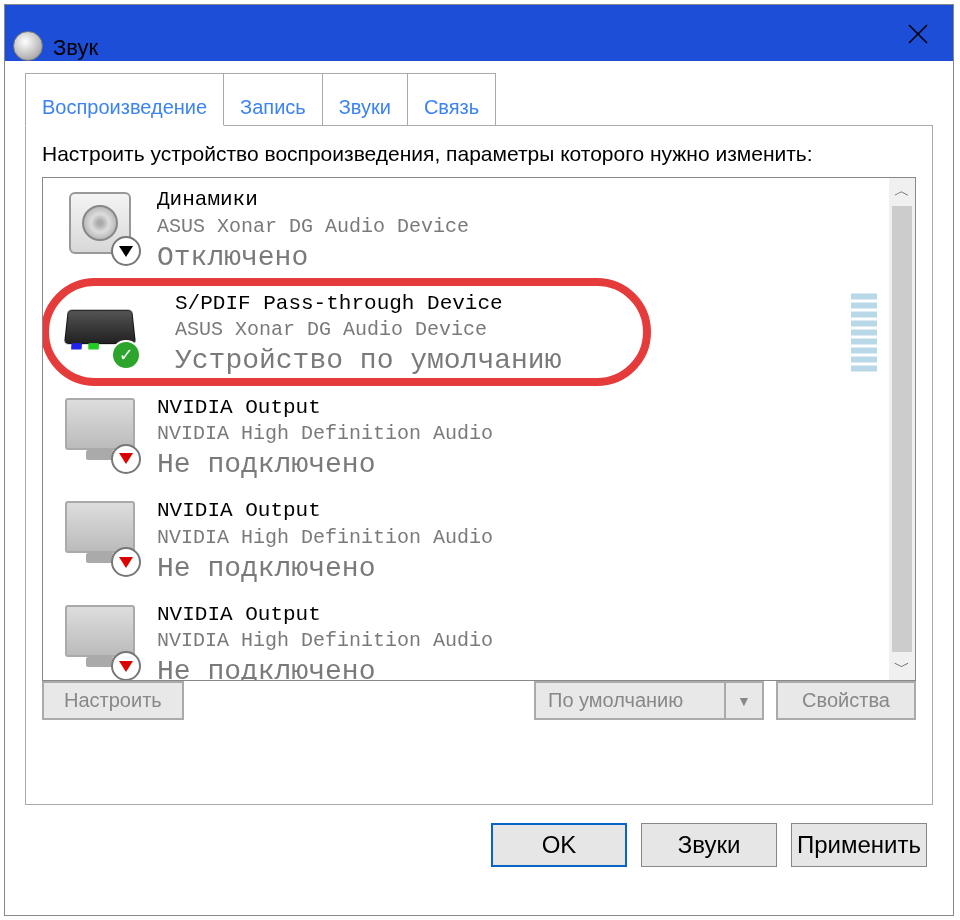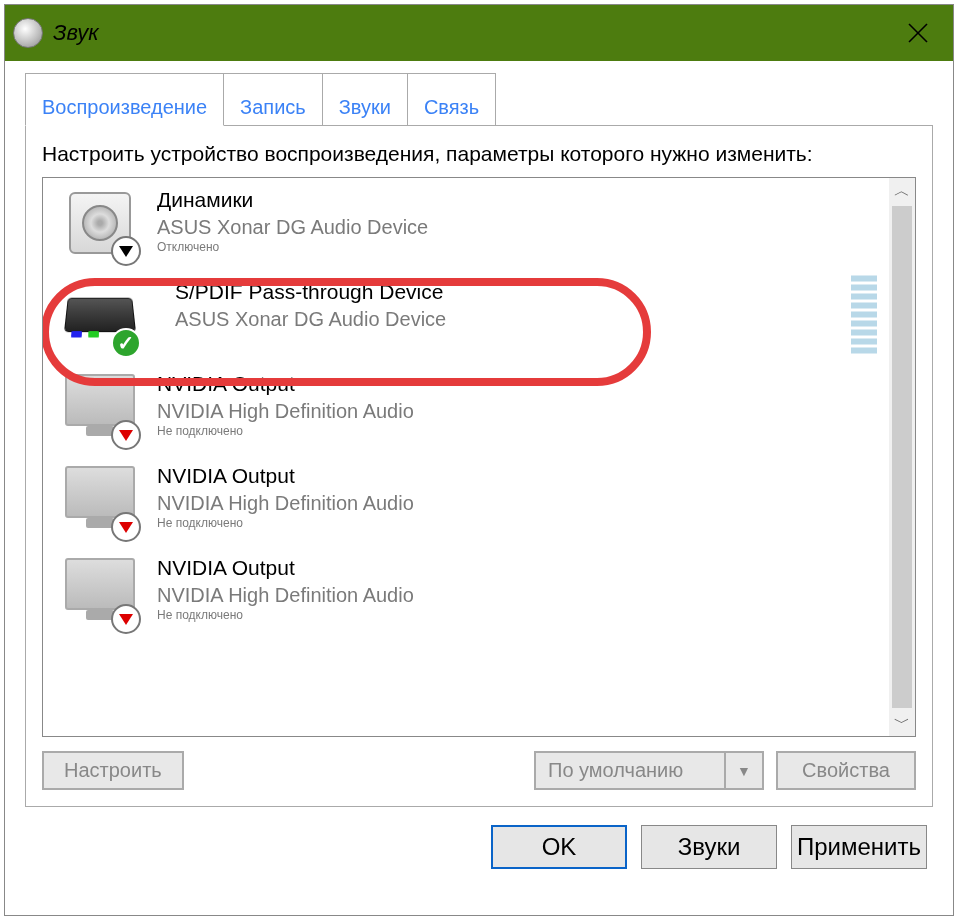--- a/index.html
+++ b/index.html
@@ -17,24 +17,23 @@
     width: 950px;
     height: 912px;
     border: 1px solid #888;
     background: #fff;
     position: relative;
     margin: 4px;
   }
   .titlebar {
     height: 56px;
     display: flex;
-    align-items: center;
+    align-items: flex-end;
     padding: 0 8px;
-    background: #4d7c0f;
-    font-style: italic;
+    background: #1d4ed8;
   }
   .titlebar .icon {
     width: 30px; height: 30px;
     margin-right: 10px;
     background: radial-gradient(circle at 40% 35%, #fff, #bbb 60%, #888);
     border-radius: 50%;
     border: 1px solid #777;
   }
   .titlebar .title { flex: 1; font-size: 22px; }
   .close-btn {
@@ -62,24 +61,25 @@
     z-index: 2;
   }
   .tab-panel {
     border: 1px solid #aaa;
     padding: 14px 16px 16px 16px;
     min-height: 680px;
   }
   .instruction { font-size: 21px; margin-bottom: 10px; line-height: 1.3; color:#000;}
   .list-wrap {
     border: 1px solid #888;
-    height: 560px;
+    height: 504px;
     position: relative;
     display: flex;
     overflow: hidden;
+    font-family: Liberation Mono, monospace;
   }
   .list {
     flex: 1;
     overflow: hidden;
     position: relative;
     padding: 0;
   }
   .scrollbar {
     width: 26px;
     border-left: none;
@@ -160,30 +160,30 @@
     content:"";width:0;height:0;
     border-left:7px solid transparent;border-right:7px solid transparent;
     border-top:11px solid #d00;
   }
   .overlay.check{
     background:#2da52d;border-color:#fff;color:#fff;font-size:20px;
   }
   .overlay.check::before{ content:"✓"; }
   .dev-text .name{ font-size:21px; color:#000; line-height:1.3;}
   .dev-text .desc{ font-size:20px; color:#7a7a7a; line-height:1.3;}
-  .dev-text .status{ font-size:12px; color:#7a7a7a; line-height:1.3;}
+  .dev-text .status{ font-size:28px; color:#7a7a7a; line-height:1.3;}
   .level-meter{
     position:absolute; right:12px; top:50%; transform:translateY(-50%);
     width:26px;
   }
   .level-meter div{
     height:6px;background:#b8d8e8;margin-bottom:3px;
   }
   .panel-buttons {
-    display:flex; gap:12px; margin-top:14px; align-items:center;
+    display:flex; gap:12px; margin-top:0; align-items:center;
   }
   .btn {
     border:2px solid #aaa; background:#e8e8e8;
     padding:6px 20px; font-size:20px; color:#888;
     font-family:inherit;outline:none;
     min-width:140px;
   }
   .spacer{flex:1}
   .dropdown-btn{ display:flex; padding:0; min-width:230px; color:#888;}
   .dropdown-btn .lbl{flex:1;padding:6px 12px;border-right:2px solid #aaa;}
@@ -251,20 +251,21 @@
           </div>
 
           <div class="device" style="position:relative;gap:18px;">
             <div class="dev-icon">
               <div class="spdif"></div>
               <div class="overlay check"></div>
             </div>
             <div class="dev-text">
               <div class="name">S/PDIF Pass-through Device</div>
               <div class="desc">ASUS Xonar DG Audio Device</div>
+              <div class="status">Устройство по умолчанию</div>
             </div>
             <div class="level-meter">
               <div></div>
                 <div></div>
                 <div></div>
                 <div></div>
                 <div></div>
                 <div></div>
                 <div></div>
                 <div></div>

